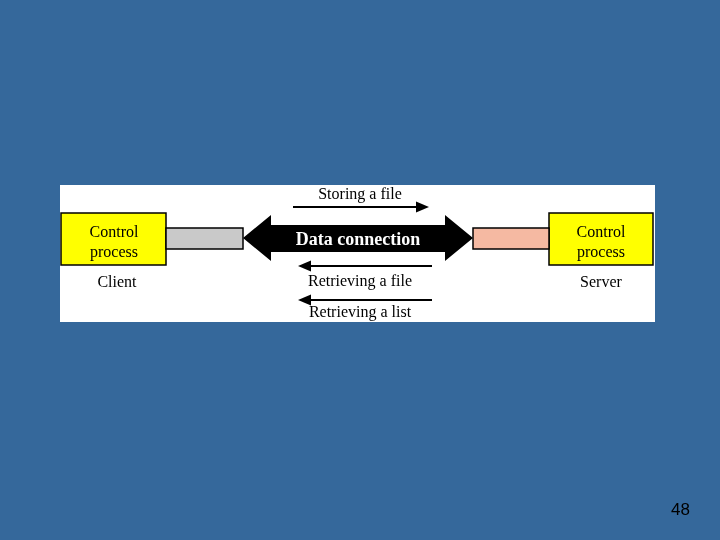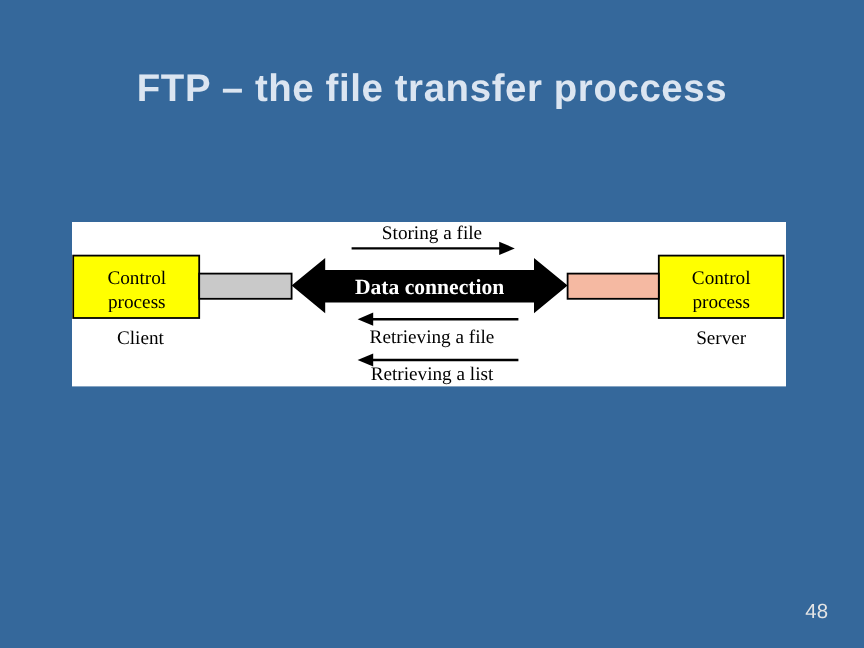--- a/index.html
+++ b/index.html
@@ -52,30 +52,29 @@
     font-size: 18px;
     font-weight: bold;
     fill: #ffffff;
   }
   .page-number {
     position: absolute;
     right: 30px;
     top: 500px;
     font-family: "Liberation Sans", sans-serif;
     font-size: 17px;
-    color: #e5e5e5;
+    color: #000000;
     text-align: center;
   }
 </style>
 </head>
 <body>
 
 <div class="slide">
 
-  <div class="title">FTP – the file transfer proccess</div>
 
   <div class="diagram-panel">
     <svg width="595" height="137" viewBox="0 0 595 137">
 
       <rect x="1" y="28" width="105" height="52" stroke="#000000" stroke-width="1.5" fill="#ffff00"></rect>
 
       <rect x="489" y="28" width="104" height="52" stroke="#000000" stroke-width="1.5" fill="#ffff00"></rect>
 
       <rect x="106" y="43" width="77" height="21" stroke="#000000" stroke-width="1.5" fill="#c9c9c9"></rect>
 

